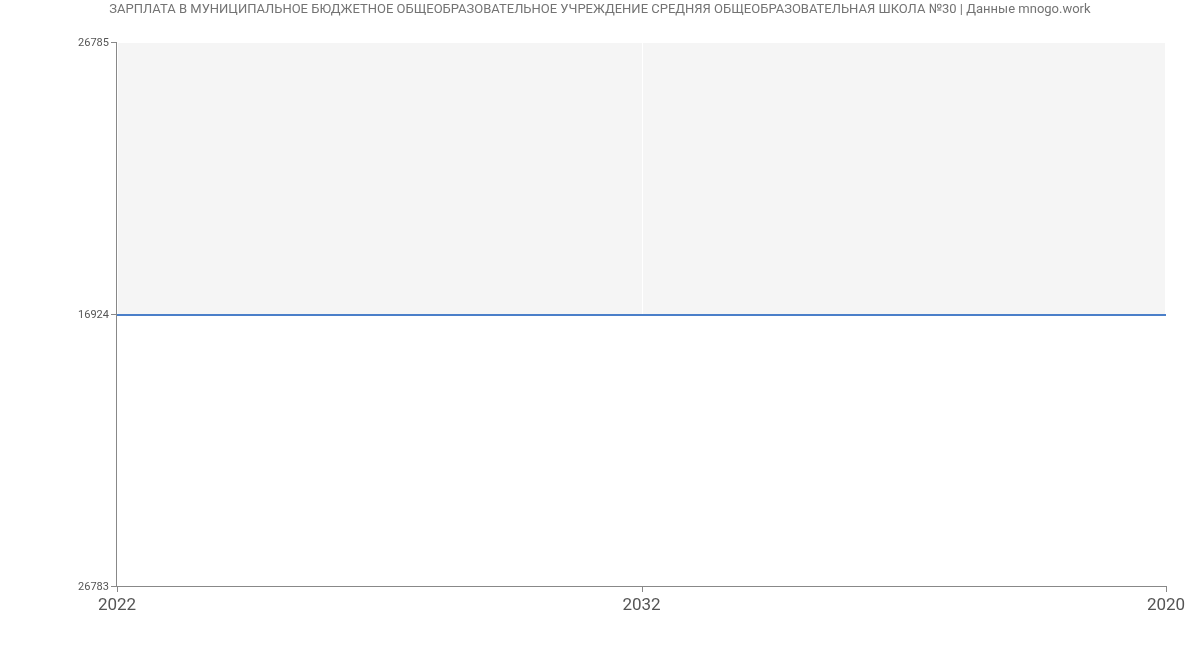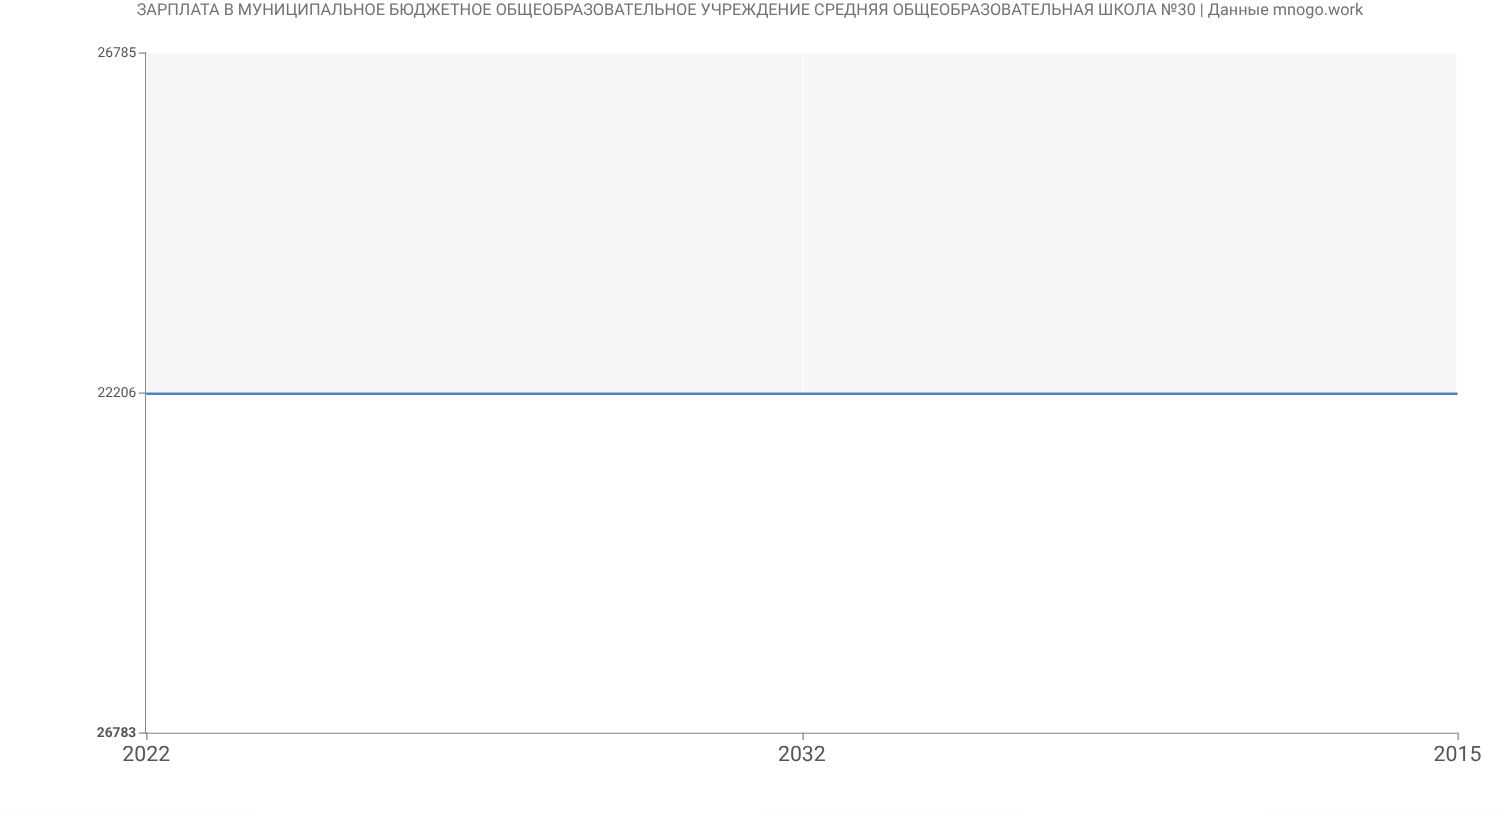--- a/index.html
+++ b/index.html
@@ -114,27 +114,27 @@
 
     <div class="grid-h" style="top:0%;"></div>
     <div class="grid-h" style="top:50%;"></div>
 
     <div class="data-line" style="top:50%;"></div>
 
     <div class="y-tick" style="top:0%;"></div>
     <div class="y-label" style="top:0%;">26785</div>
 
     <div class="y-tick" style="top:50%;"></div>
-    <div class="y-label" style="top:50%;">22206</div>
+    <div class="y-label" style="top:50%;">16924</div>
 
     <div class="y-tick" style="top:100%;"></div>
-    <div class="y-label" style="top:100%;font-weight:bold;">26783</div>
+    <div class="y-label" style="top:100%;">26783</div>
 
     <div class="x-tick" style="left:0%;"></div>
     <div class="x-label" style="left:0%;">2022</div>
 
     <div class="x-tick" style="left:50%;"></div>
     <div class="x-label" style="left:50%;">2032</div>
 
     <div class="x-tick" style="left:100%;"></div>
-    <div class="x-label" style="left:100%;">2015</div>
+    <div class="x-label" style="left:100%;">2020</div>
   </div>
 </div>
 
 </body></html>

